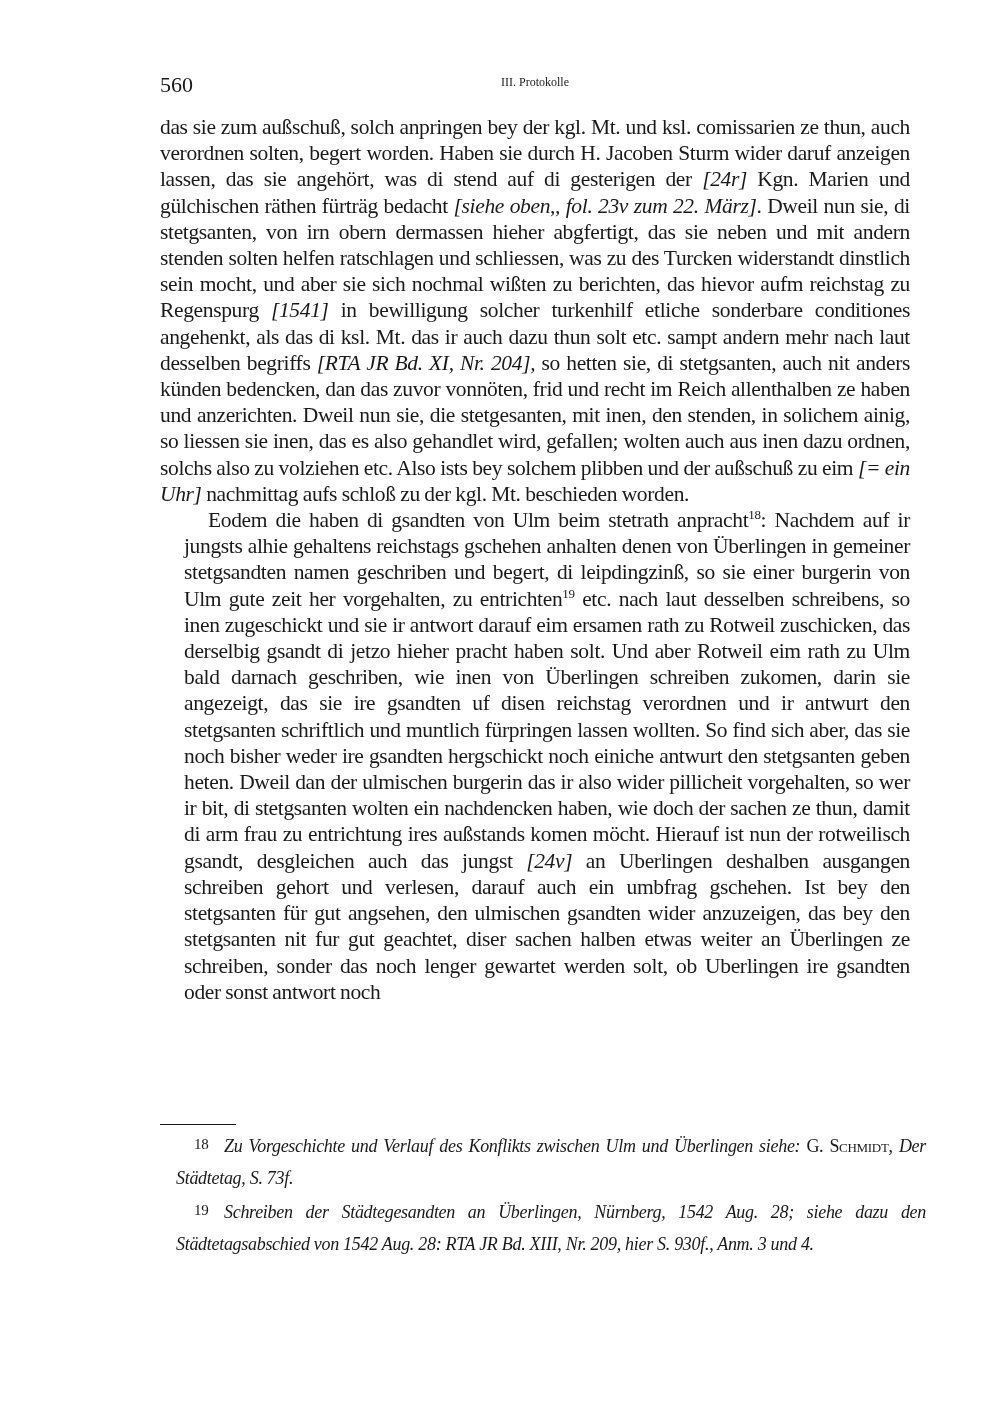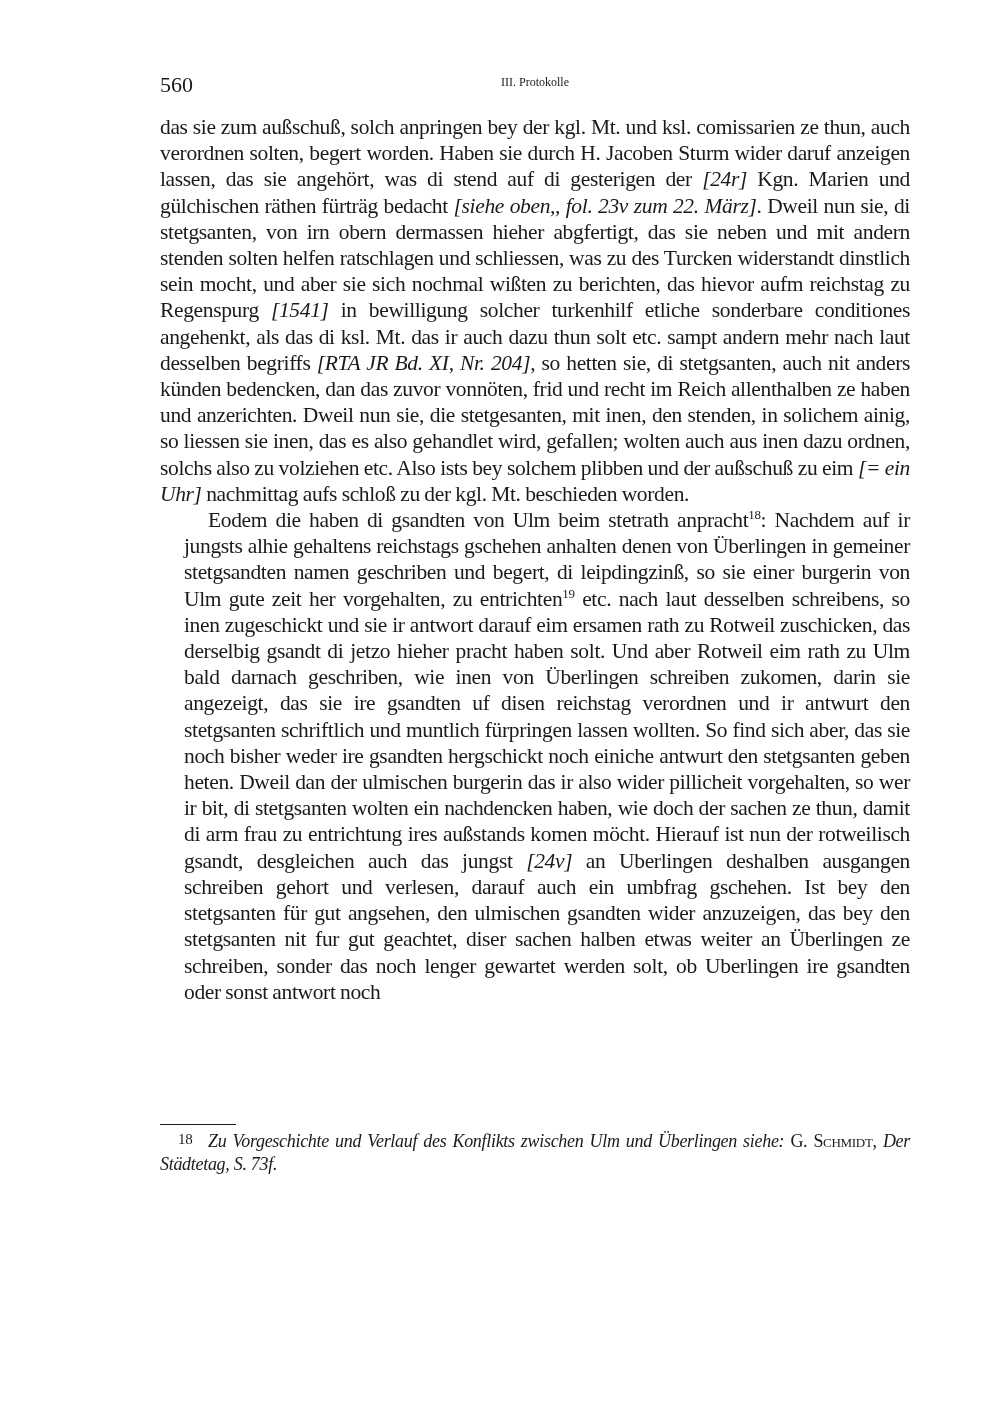--- a/index.html
+++ b/index.html
@@ -11,21 +11,21 @@
     .page { position: absolute; left: 160px; top: 72px; width: 750px; }
     .header { position: relative; height: 30px; }
     .page-number { position: absolute; left: 0; top: 0; font-size: 22px; }
     .running-head { position: absolute; left: 0; right: 0; top: 3px; text-align: center; font-size: 12px; }
     .body-text { margin-top: 12px; font-size: 21.5px; line-height: 26.2px; text-align: justify; letter-spacing: -0.35px; word-spacing: -0.5px; }
     .body-text p { margin: 0; }
     .body-text p.indent { text-indent: 24px; margin-left: 24px; }
     .body-text i, .footnotes i { font-style: italic; }
     sup { font-size: 13px; vertical-align: 8px; line-height: 0; }
     .footnote-rule { position: absolute; left: 160px; top: 1124px; width: 76px; border-top: 1.2px solid #1a1a1a; }
-    .footnotes { position: absolute; left: 160px; top: 1128px; width: 750px; font-size: 18px; line-height: 23px; text-align: justify; letter-spacing: -0.3px; }
+    .footnotes { position: absolute; left: 176px; top: 1128px; width: 750px; font-size: 18px; line-height: 32px; text-align: justify; letter-spacing: -0.3px; }
     .footnotes p { margin: 0; }
     .fn-num { display: inline-block; width: 48px; padding-left: 18px; box-sizing: border-box; font-size: 15px; vertical-align: 3px; }
     .smallcaps { font-variant: small-caps; }
   </style>
 </head>
 <body>
 
 <div class="page">
   <div class="header">
     <span class="page-number">560</span>
@@ -35,13 +35,14 @@
   <div class="body-text">
     <p><span>das sie zum außschuß, solch anpringen bey der kgl. Mt. und ksl. comissarien ze thun, auch verordnen solten, begert worden. Haben sie durch H. Jacoben Sturm wider daruf anzeigen lassen, das sie angehört, was di stend auf di gesterigen der </span><i>[24r]</i><span> Kgn. Marien und gülchischen räthen fürträg bedacht </span><i>[siehe oben,, fol. 23v zum 22. März]</i><span>. Dweil nun sie, di stetgsanten, von irn obern dermassen hieher abgfertigt, das sie neben und mit andern stenden solten helfen ratschlagen und schliessen, was zu des Turcken widerstandt dinstlich sein mocht, und aber sie sich nochmal wißten zu berichten, das hievor aufm reichstag zu Regenspurg </span><i>[1541]</i><span> in bewilligung solcher turkenhilf etliche sonderbare conditiones angehenkt, als das di ksl. Mt. das ir auch dazu thun solt etc. sampt andern mehr nach laut desselben begriffs </span><i>[RTA JR Bd. XI, Nr. 204],</i><span> so hetten sie, di stetgsanten, auch nit anders künden bedencken, dan das zuvor vonnöten, frid und recht im Reich allenthalben ze haben und anzerichten. Dweil nun sie, die stetgesanten, mit inen, den stenden, in solichem ainig, so liessen sie inen, das es also gehandlet wird, gefallen; wolten auch aus inen dazu ordnen, solchs also zu volziehen etc. Also ists bey solchem plibben und der außschuß zu eim </span><i>[= ein Uhr]</i><span> nachmittag aufs schloß zu der kgl. Mt. beschieden worden.</span></p>
     <p class="indent"><span>Eodem die haben di gsandten von Ulm beim stetrath anpracht</span><sup>18</sup><span>: Nachdem auf ir jungsts alhie gehaltens reichstags gschehen anhalten denen von Überlingen in gemeiner stetgsandten namen geschriben und begert, di leipdingzinß, so sie einer burgerin von Ulm gute zeit her vorgehalten, zu entrichten</span><sup>19</sup><span> etc. nach laut desselben schreibens, so inen zugeschickt und sie ir antwort darauf eim ersamen rath zu Rotweil zuschicken, das derselbig gsandt di jetzo hieher pracht haben solt. Und aber Rotweil eim rath zu Ulm bald darnach geschriben, wie inen von Überlingen schreiben zukomen, darin sie angezeigt, das sie ire gsandten uf disen reichstag verordnen und ir antwurt den stetgsanten schriftlich und muntlich fürpringen lassen wollten. So find sich aber, das sie noch bisher weder ire gsandten hergschickt noch einiche antwurt den stetgsanten geben heten. Dweil dan der ulmischen burgerin das ir also wider pillicheit vorgehalten, so wer ir bit, di stetgsanten wolten ein nachdencken haben, wie doch der sachen ze thun, damit di arm frau zu entrichtung ires außstands komen möcht. Hierauf ist nun der rotweilisch gsandt, desgleichen auch das jungst </span><i>[24v]</i><span> an Uberlingen deshalben ausgangen schreiben gehort und verlesen, darauf auch ein umbfrag gschehen. Ist bey den stetgsanten für gut angsehen, den ulmischen gsandten wider anzuzeigen, das bey den stetgsanten nit fur gut geachtet, diser sachen halben etwas weiter an Überlingen ze schreiben, sonder das noch lenger gewartet werden solt, ob Uberlingen ire gsandten oder sonst antwort noch</span></p>
   </div>
 </div>
 
 <div class="footnote-rule"></div>
 
 <div class="footnotes">
   <p><span class="fn-num">18</span><i>Zu Vorgeschichte und Verlauf des Konflikts zwischen Ulm und Überlingen siehe:</i><span> G. </span><span class="smallcaps">Schmidt</span><span>, </span><i>Der Städtetag, S. 73f.</i></p>
+  <p><span class="fn-num">19</span><i>Schreiben der Städtegesandten an Überlingen, Nürnberg, 1542 Aug. 28; siehe dazu den Städtetagsabschied von 1542 Aug. 28: RTA JR Bd. XIII, Nr. 209, hier S. 930f., Anm. 3 und 4.</i></p>
 </div>
 
 </body></html>

